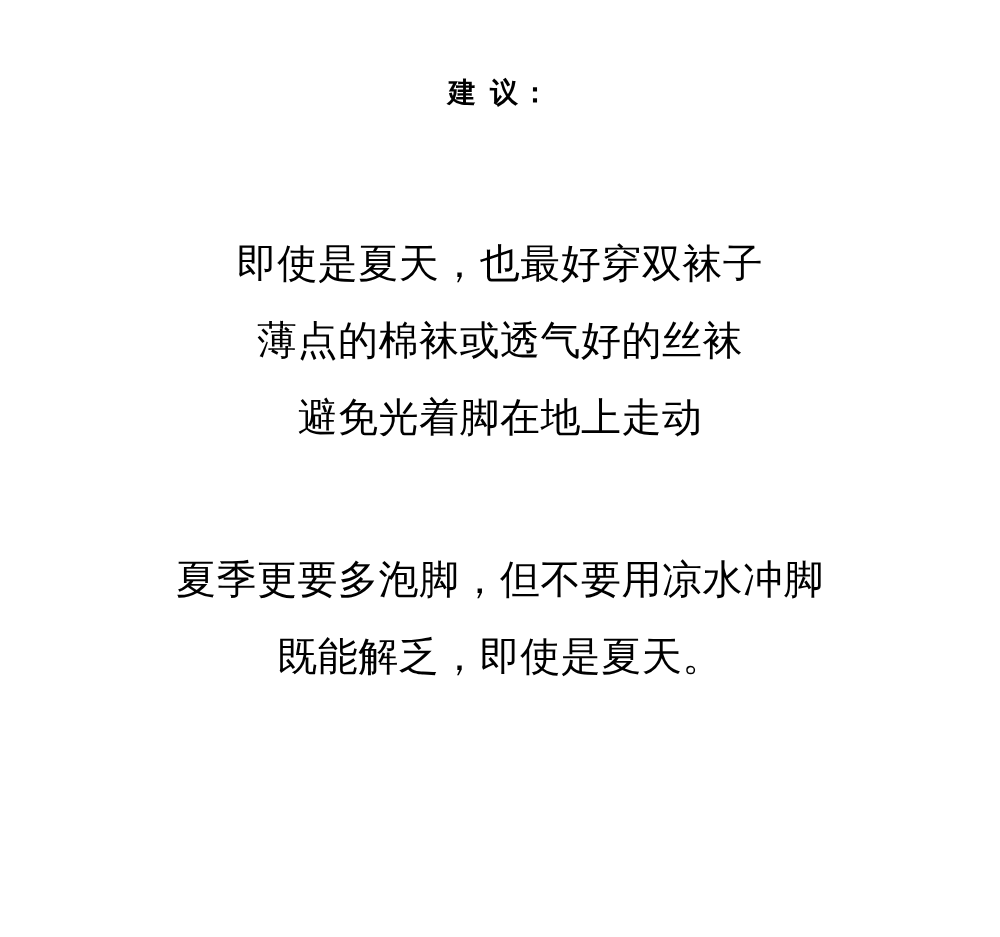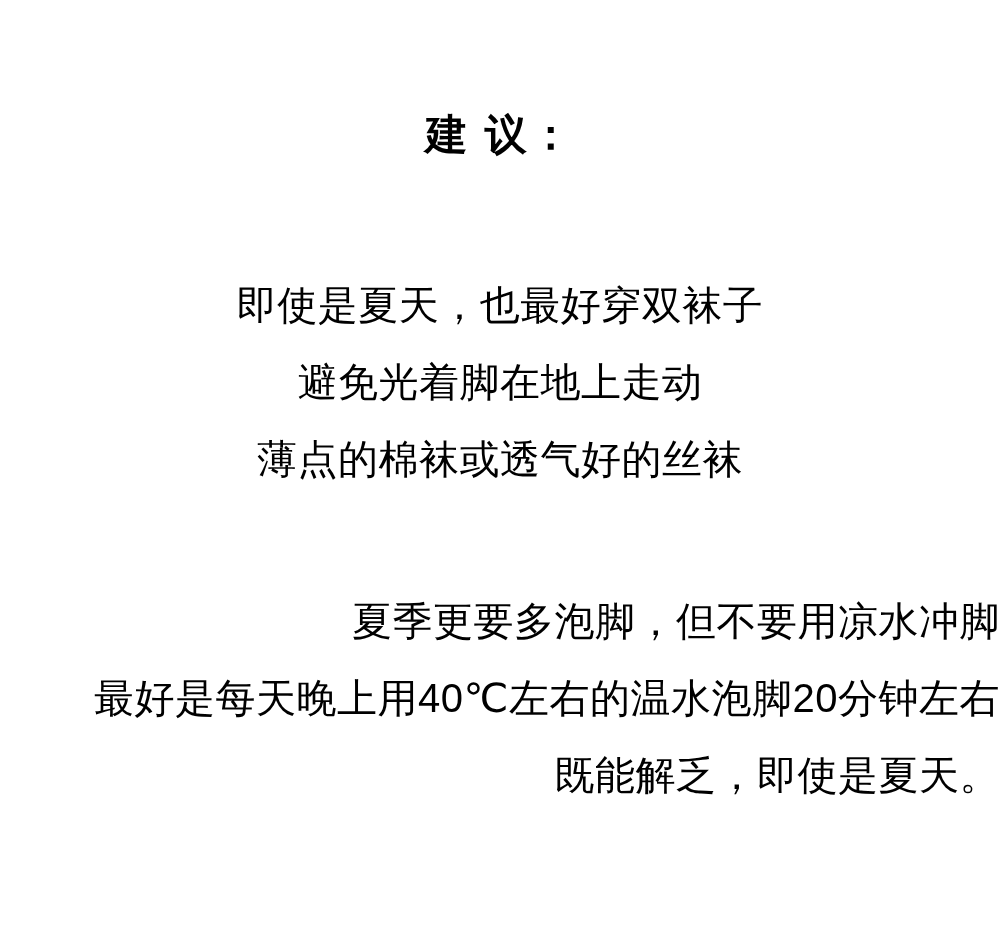--- a/index.html
+++ b/index.html
@@ -12,54 +12,52 @@
     width: 1000px;
     height: 937px;
     background: #ffffff;
     color: #000000;
     font-family: "Liberation Sans", "DejaVu Sans", sans-serif;
     text-align: center;
     overflow: hidden;
   }
   .title {
     margin: 0;
-    padding-top: 110px;
-    font-size: 42px;
+    padding-top: 68px;
+    font-size: 28px;
     line-height: 50px;
     font-weight: 700;
     letter-spacing: 3px;
   }
   .para p {
     margin: 0;
     font-size: 40px;
     line-height: 77px;
     font-weight: 400;
     letter-spacing: 0.5px;
     white-space: nowrap;
   }
   .para-socks {
     margin-top: 107px;
   }
   .para-footbath {
     margin-top: 85px;
-    text-align: right;
   }
 </style>
 </head>
 <body>
 
 <div class="page">
 
   <h1 class="title">建 议：</h1>
 
   <div class="para para-socks">
     <p>即使是夏天，也最好穿双袜子</p>
+    <p>薄点的棉袜或透气好的丝袜</p>
     <p>避免光着脚在地上走动</p>
-    <p>薄点的棉袜或透气好的丝袜</p>
   </div>
 
   <div class="para para-footbath">
     <p>夏季更要多泡脚，但不要用凉水冲脚</p>
-    <p>最好是每天晚上用40℃左右的温水泡脚20分钟左右</p>
     <p>既能解乏，即使是夏天。</p>
   </div>
 
 </div>
 
 </body></html>

